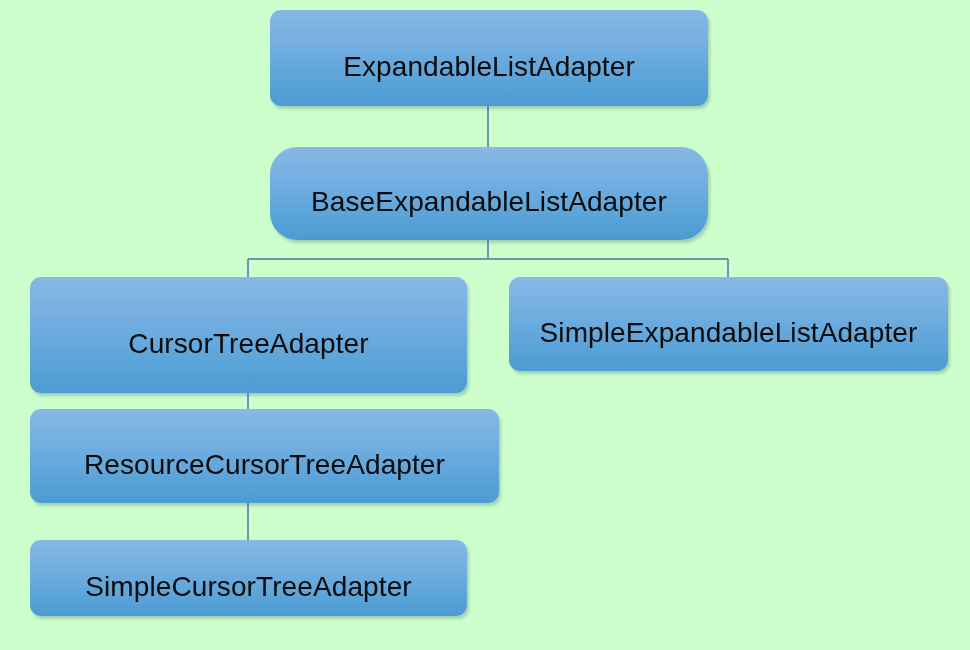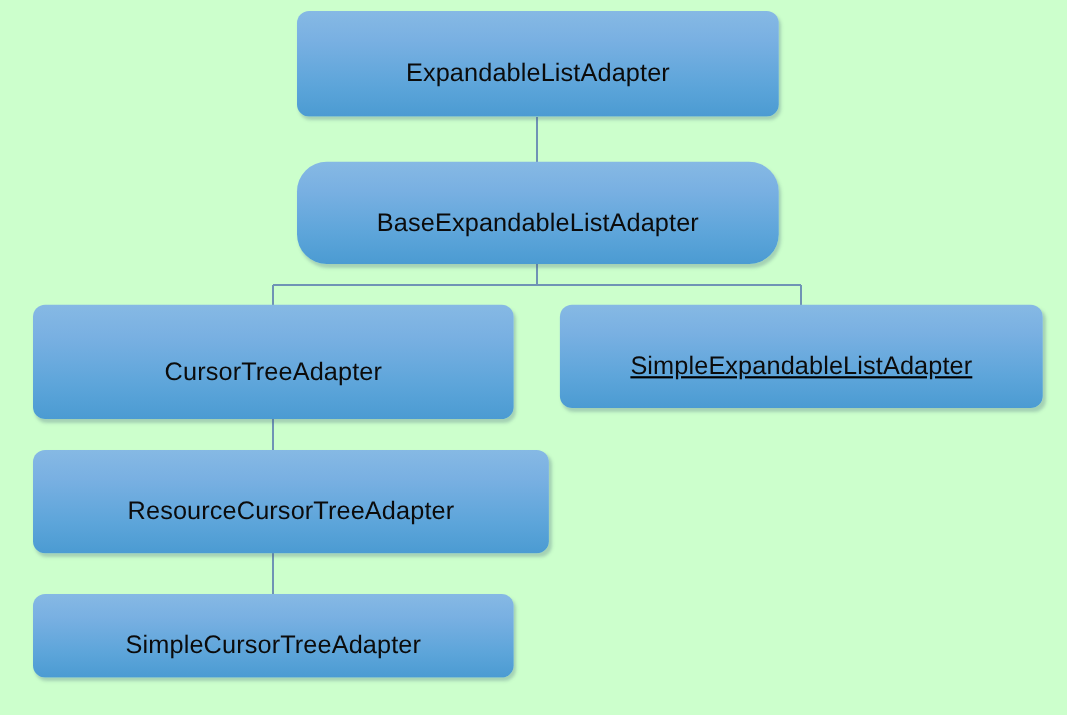--- a/index.html
+++ b/index.html
@@ -34,34 +34,34 @@
     border-radius: 11px;
     background: linear-gradient(to bottom, #86b9e4 0%, #79b0e2 28%, #5da5da 70%, #4b9bd2 100%);
     box-shadow: 2px 3px 3px rgba(60, 90, 120, 0.28);
     display: flex;
     align-items: center;
     justify-content: center;
     overflow: hidden;
   }
   .node-label {
     color: #0b0b0b;
-    font-size: 23px;
+    font-size: 28px;
     font-weight: 400;
     letter-spacing: 0.1px;
     line-height: 1.1;
     text-align: center;
     white-space: nowrap;
     font-family: "Liberation Sans", sans-serif;
     margin-top: 18px;
   }
   
   #node-0 { left: 270px; top: 10px;  width: 438px; height: 96px; }
   #node-1 { left: 270px; top: 147px; width: 438px; height: 93px; border-radius: 27px; }
-  #node-2 { left: 30px;  top: 277px; width: 437px; height: 104px; }
-  #node-3 { left: 509px; top: 277px; width: 439px; height: 94px; text-decoration: underline; }
+  #node-2 { left: 30px;  top: 277px; width: 437px; height: 116px; }
+  #node-3 { left: 509px; top: 277px; width: 439px; height: 94px; }
   #node-4 { left: 30px;  top: 409px; width: 469px; height: 94px; }
   #node-5 { left: 30px;  top: 540px; width: 437px; height: 76px; }
 </style>
 </head>
 <body>
 
 <div id="diagram-canvas">
 
   <svg class="connector-layer" viewBox="0 0 970 650" width="970" height="650" xmlns="http://www.w3.org/2000/svg">
     <g stroke="#6f93b5" stroke-width="2.2" fill="none" shape-rendering="crispEdges">

